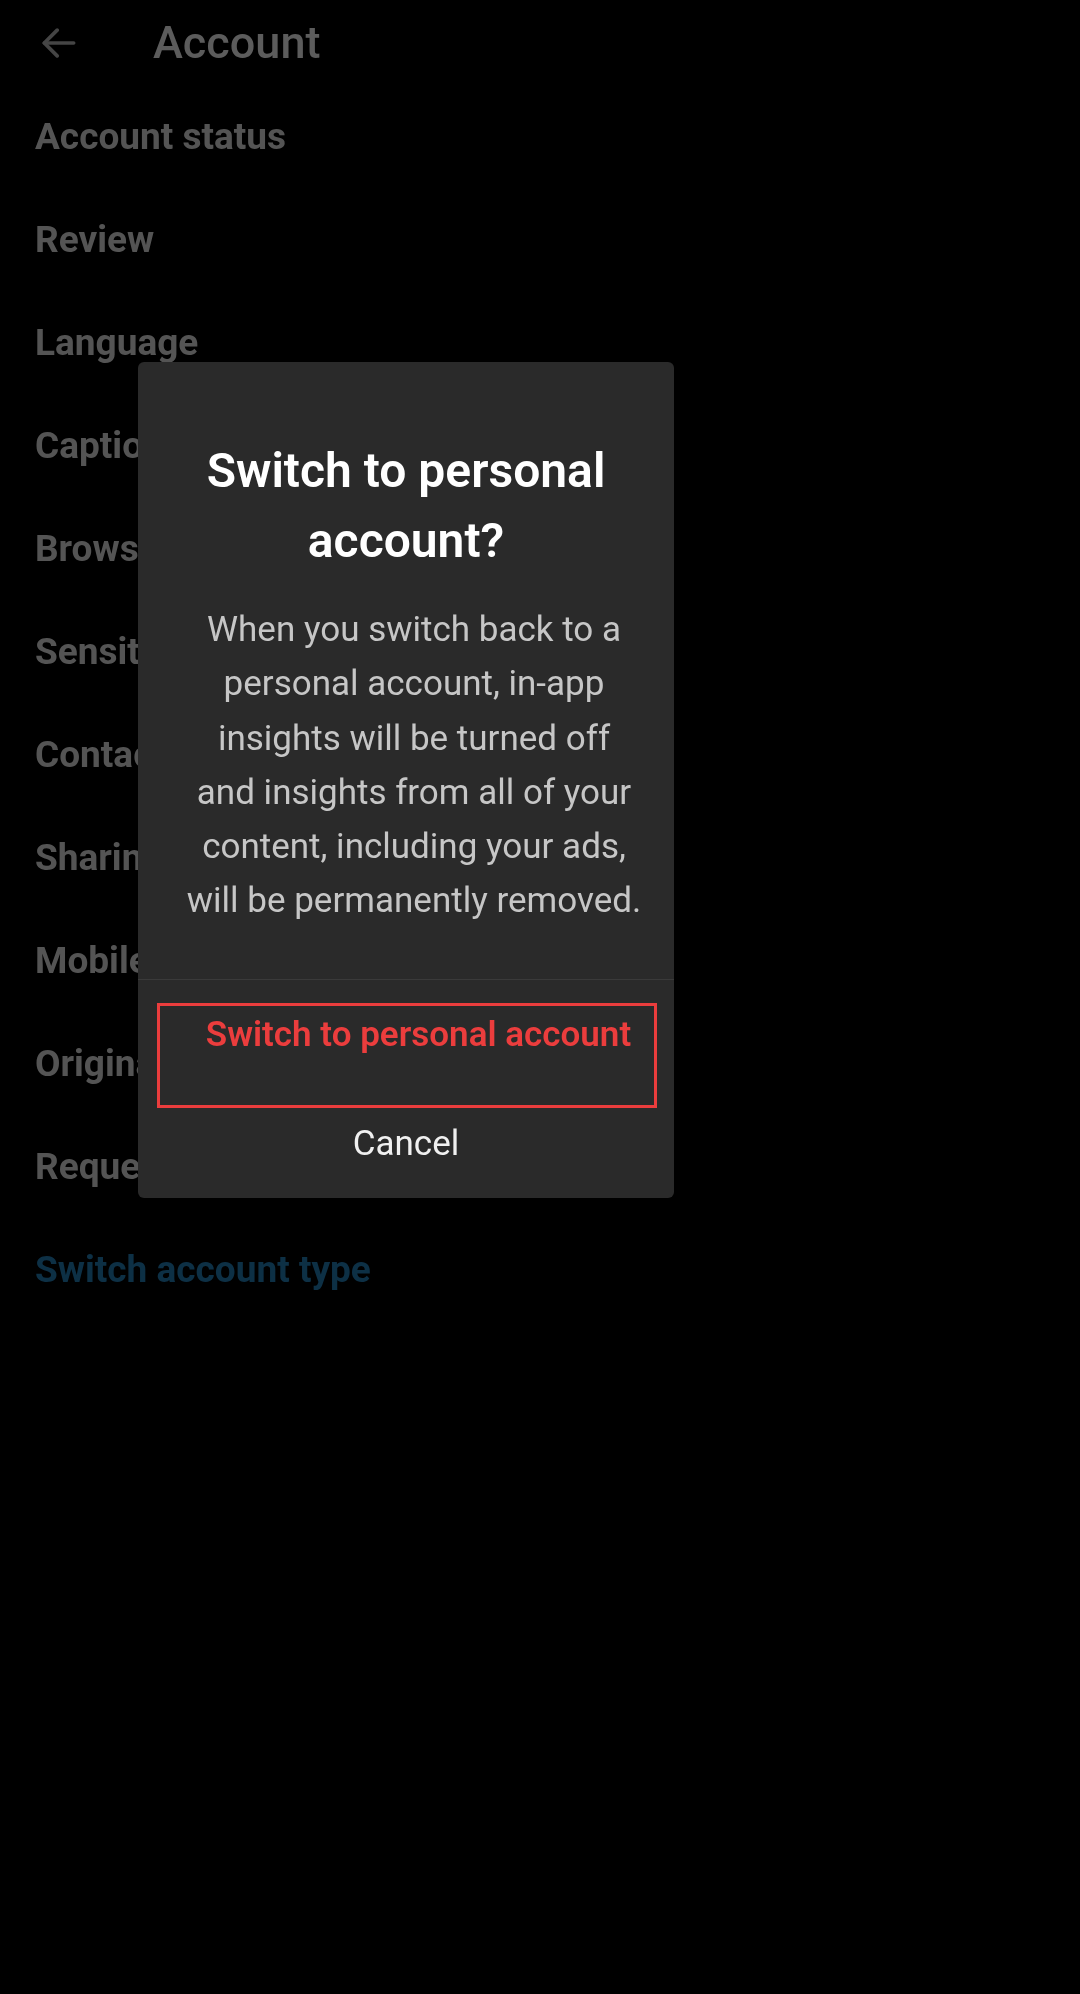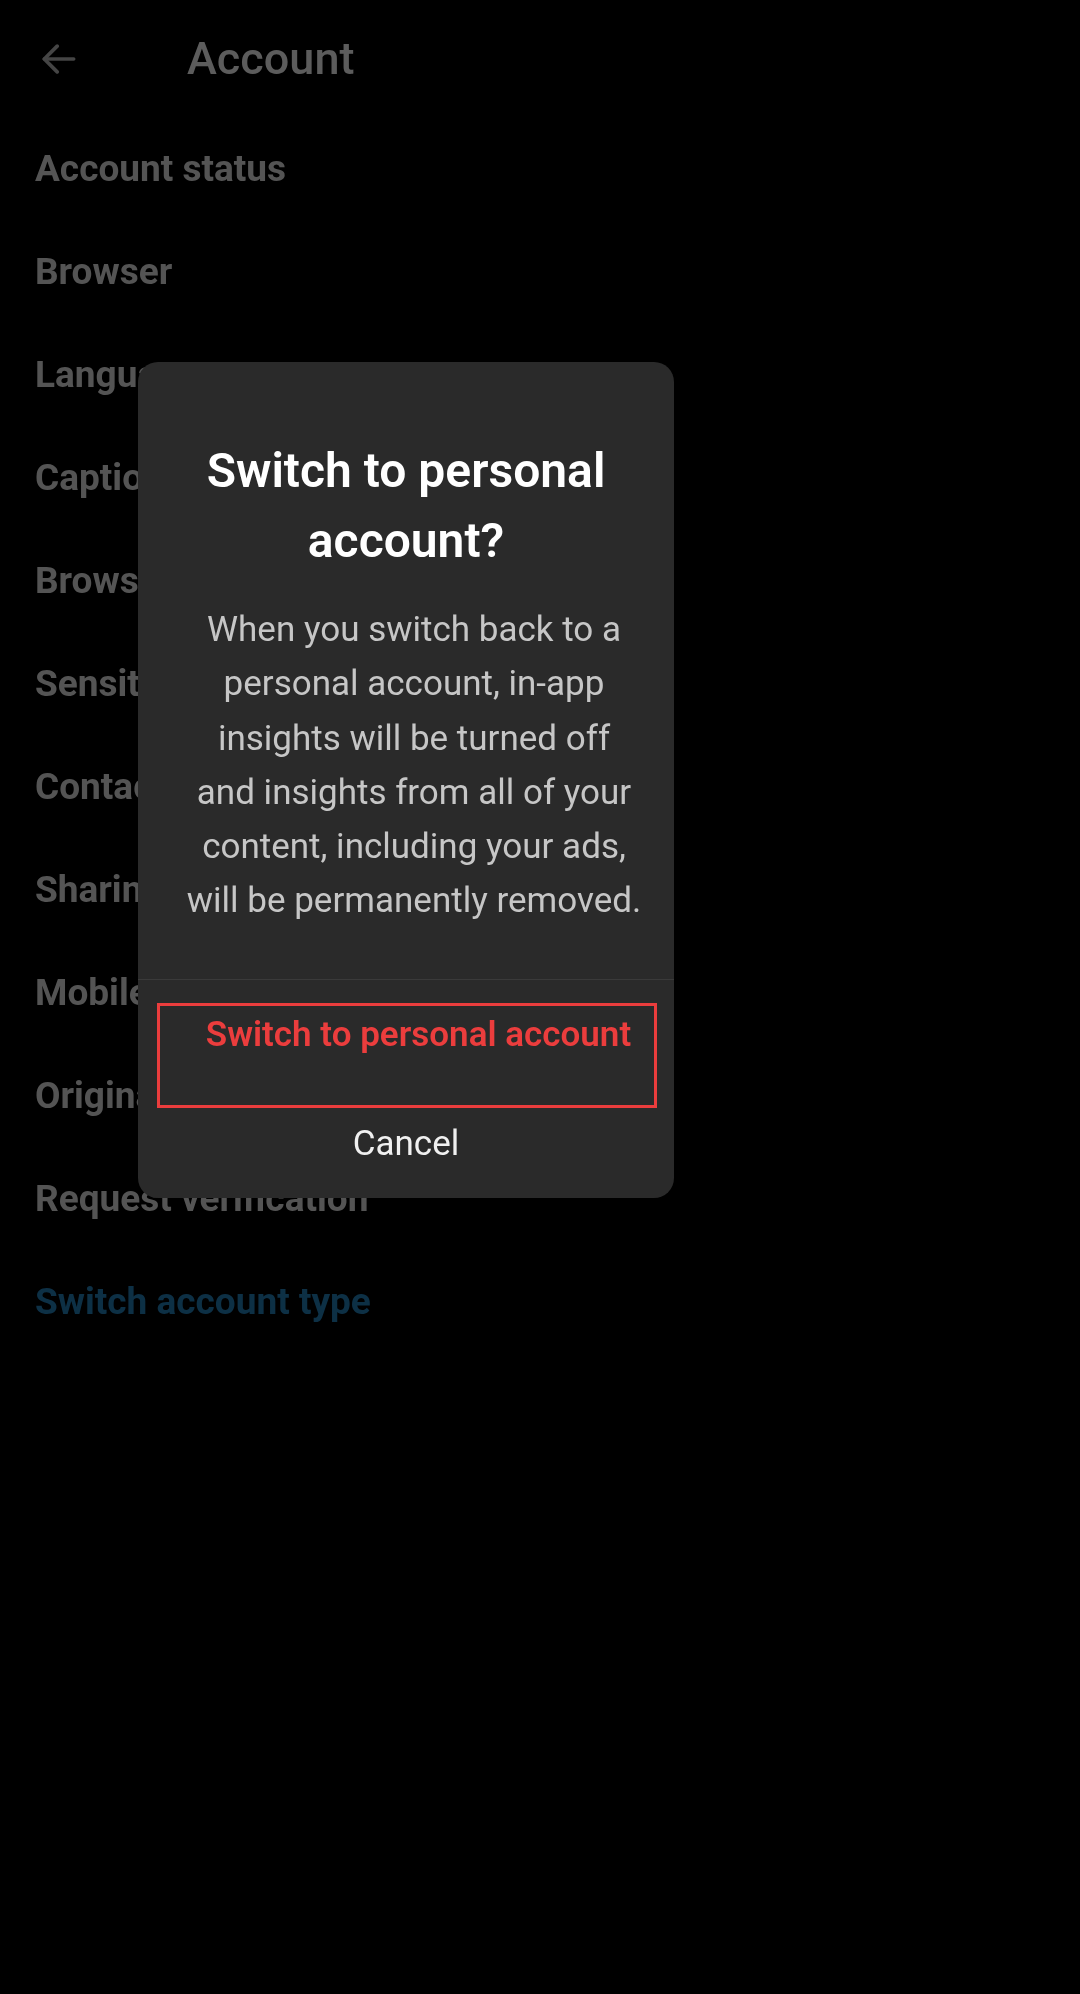--- a/index.html
+++ b/index.html
@@ -12,22 +12,22 @@
       width: 1080px;
       height: 1994px;
       background: #000000;
       color: #e8e8e8;
       position: relative;
       overflow: hidden;
     }
     .header {
       display: flex;
       align-items: center;
-      padding: 32px 35px;
-      gap: 104px;
+      padding: 16px 35px;
+      gap: 70px;
     }
     .back-arrow {
       width: 48px;
       height: 48px;
       display: flex;
       align-items: center;
       justify-content: center;
       opacity: 0.75;
     }
     .back-arrow svg {
@@ -57,21 +57,21 @@
       position: absolute;
       inset: 0;
       background: rgba(0,0,0,0.55);
     }
     .dialog {
       position: absolute;
       left: 138px;
       top: 362px;
       width: 536px;
       background: #2a2a2a;
-      border-radius: 20px;
+      border-radius: 6px;
       display: flex;
       flex-direction: column;
       overflow: hidden;
     }
     .dialog-title {
       padding: 74px 40px 0 40px;
       font-size: 48px;
       font-weight: 600;
       line-height: 1.45;
       text-align: center;
@@ -124,21 +124,21 @@
     <svg viewBox="0 0 24 24" fill="none" stroke="#cccccc" stroke-width="2" stroke-linecap="round" stroke-linejoin="round">
       <line x1="20" y1="12" x2="4" y2="12"></line>
       <polyline points="11 5 4 12 11 19"></polyline>
     </svg>
   </div>
   <div class="title">Account</div>
 </div>
 
 <div class="settings-list">
   <div class="settings-item">Account status</div>
-  <div class="settings-item">Browser</div>
+  <div class="settings-item">Review</div>
   <div class="settings-item">Language</div>
   <div class="settings-item">Captions</div>
   <div class="settings-item">Browser settings</div>
   <div class="settings-item">Sensitive content control</div>
   <div class="settings-item">Contacts syncing</div>
   <div class="settings-item">Sharing to other apps</div>
   <div class="settings-item">Mobile data use</div>
   <div class="settings-item">Original posts</div>
   <div class="settings-item">Request verification</div>
   <div class="settings-item link">Switch account type</div>

